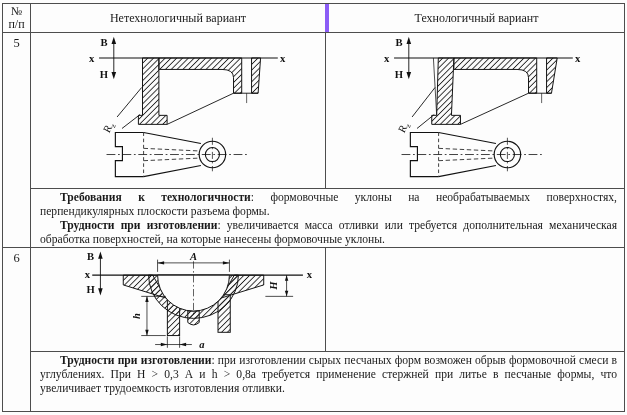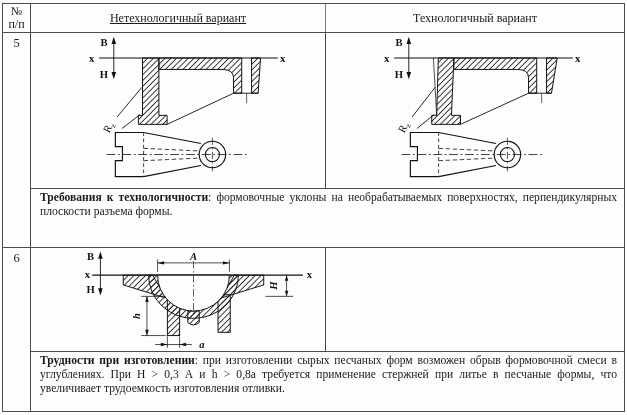--- a/index.html
+++ b/index.html
@@ -4,37 +4,37 @@
 <style>
   html,body{margin:0;padding:0;background:#ffffff;}
   .doc{position:relative;width:627px;height:415px;background:#fdfdfd;
        font-family:"Liberation Serif",serif;color:#1a1a1a;overflow:hidden;}
   .tbl{position:absolute;left:2px;top:3px;width:621px;height:407px;
        border:1px solid #4d4d4d;display:flex;flex-direction:column;background:#fdfdfd;}
   .hrow{display:flex;height:28px;border-bottom:1px solid #4d4d4d;flex:none;}
   .hc{display:flex;align-items:center;justify-content:center;text-align:center;
       font-size:12px;line-height:1.05;}
   .c1{width:27px;border-right:1px solid #4d4d4d;flex:none;}
-  .c2{width:294px;border-right:1px solid #8b5cf6;flex:none;text-decoration:underline;}
+  .c2{width:294px;border-right:4px solid #8b5cf6;flex:none;}
   .c3{flex:1;align-items:center;}
   .brow{display:flex;flex:none;}
   .brow.r5{height:214px;border-bottom:1px solid #4d4d4d;}
   .brow.r6{flex:1;}
   .numcell{width:27px;border-right:1px solid #4d4d4d;flex:none;
            text-align:center;font-size:12.5px;padding-top:3px;}
   .rowmain{flex:1;display:flex;flex-direction:column;min-width:0;}
   .drawarea{display:flex;flex:none;}
   .r5 .drawarea{height:155px;}
   .r6 .drawarea{height:103px;}
   .dcell{width:294px;border-right:1px solid #4d4d4d;flex:none;position:relative;overflow:hidden;}
   .dcell.rgt{flex:1;border-right:none;}
   .notes{border-top:1px solid #4d4d4d;flex:1;padding:2px 7px 2px 9px;
          font-size:11.6px;line-height:1.2;text-align:justify;}
   .notes p{margin:0;}
-  .notes b{font-weight:bold;}
+  .notes b{font-weight:bold;margin-left:20px;}
   .svgA{position:absolute;left:50px;top:2px;width:205px;}
   .svgB{position:absolute;left:72px;top:88px;width:150px;}
   .svgC{position:absolute;left:40px;top:1px;width:245px;}
   svg text{font-family:"Liberation Serif",serif;fill:#111;}
   .lbl{font-size:13px;font-weight:bold;}
   .dim{font-size:13px;font-weight:bold;font-style:italic;}
   .rz{font-size:13px;}
 </style>
 </head>
 <body>
@@ -151,20 +151,21 @@
                 <line x1="124" y1="19" x2="124" y2="57" stroke-dasharray="8 3 2 3" stroke-width="0.8"></line>
                 <line x1="46" y1="31" x2="110" y2="34" stroke-dasharray="5 3" stroke-width="0.9"></line>
                 <line x1="46" y1="45" x2="110" y2="42" stroke-dasharray="5 3" stroke-width="0.9"></line>
               </g>
             </svg>
           </div>
         </div>
 
         <div class="notes">
           <p><b>Требования к технологичности</b><span>: формовочные уклоны на необрабатываемых поверхностях, перпендикулярных плоскости разъема формы.</span></p>
+          <p><b>Трудности при изготовлении</b><span>: увеличивается масса отливки или требуется дополнительная механическая обработка поверхностей, на которые нанесены формовочные уклоны.</span></p>
         </div>
       </div>
     </div>
 
     <div class="brow r6">
       <div class="numcell">6</div>
       <div class="rowmain">
         <div class="drawarea">
           <div class="dcell">
             <svg class="svgC" viewBox="0 0 300 126">

